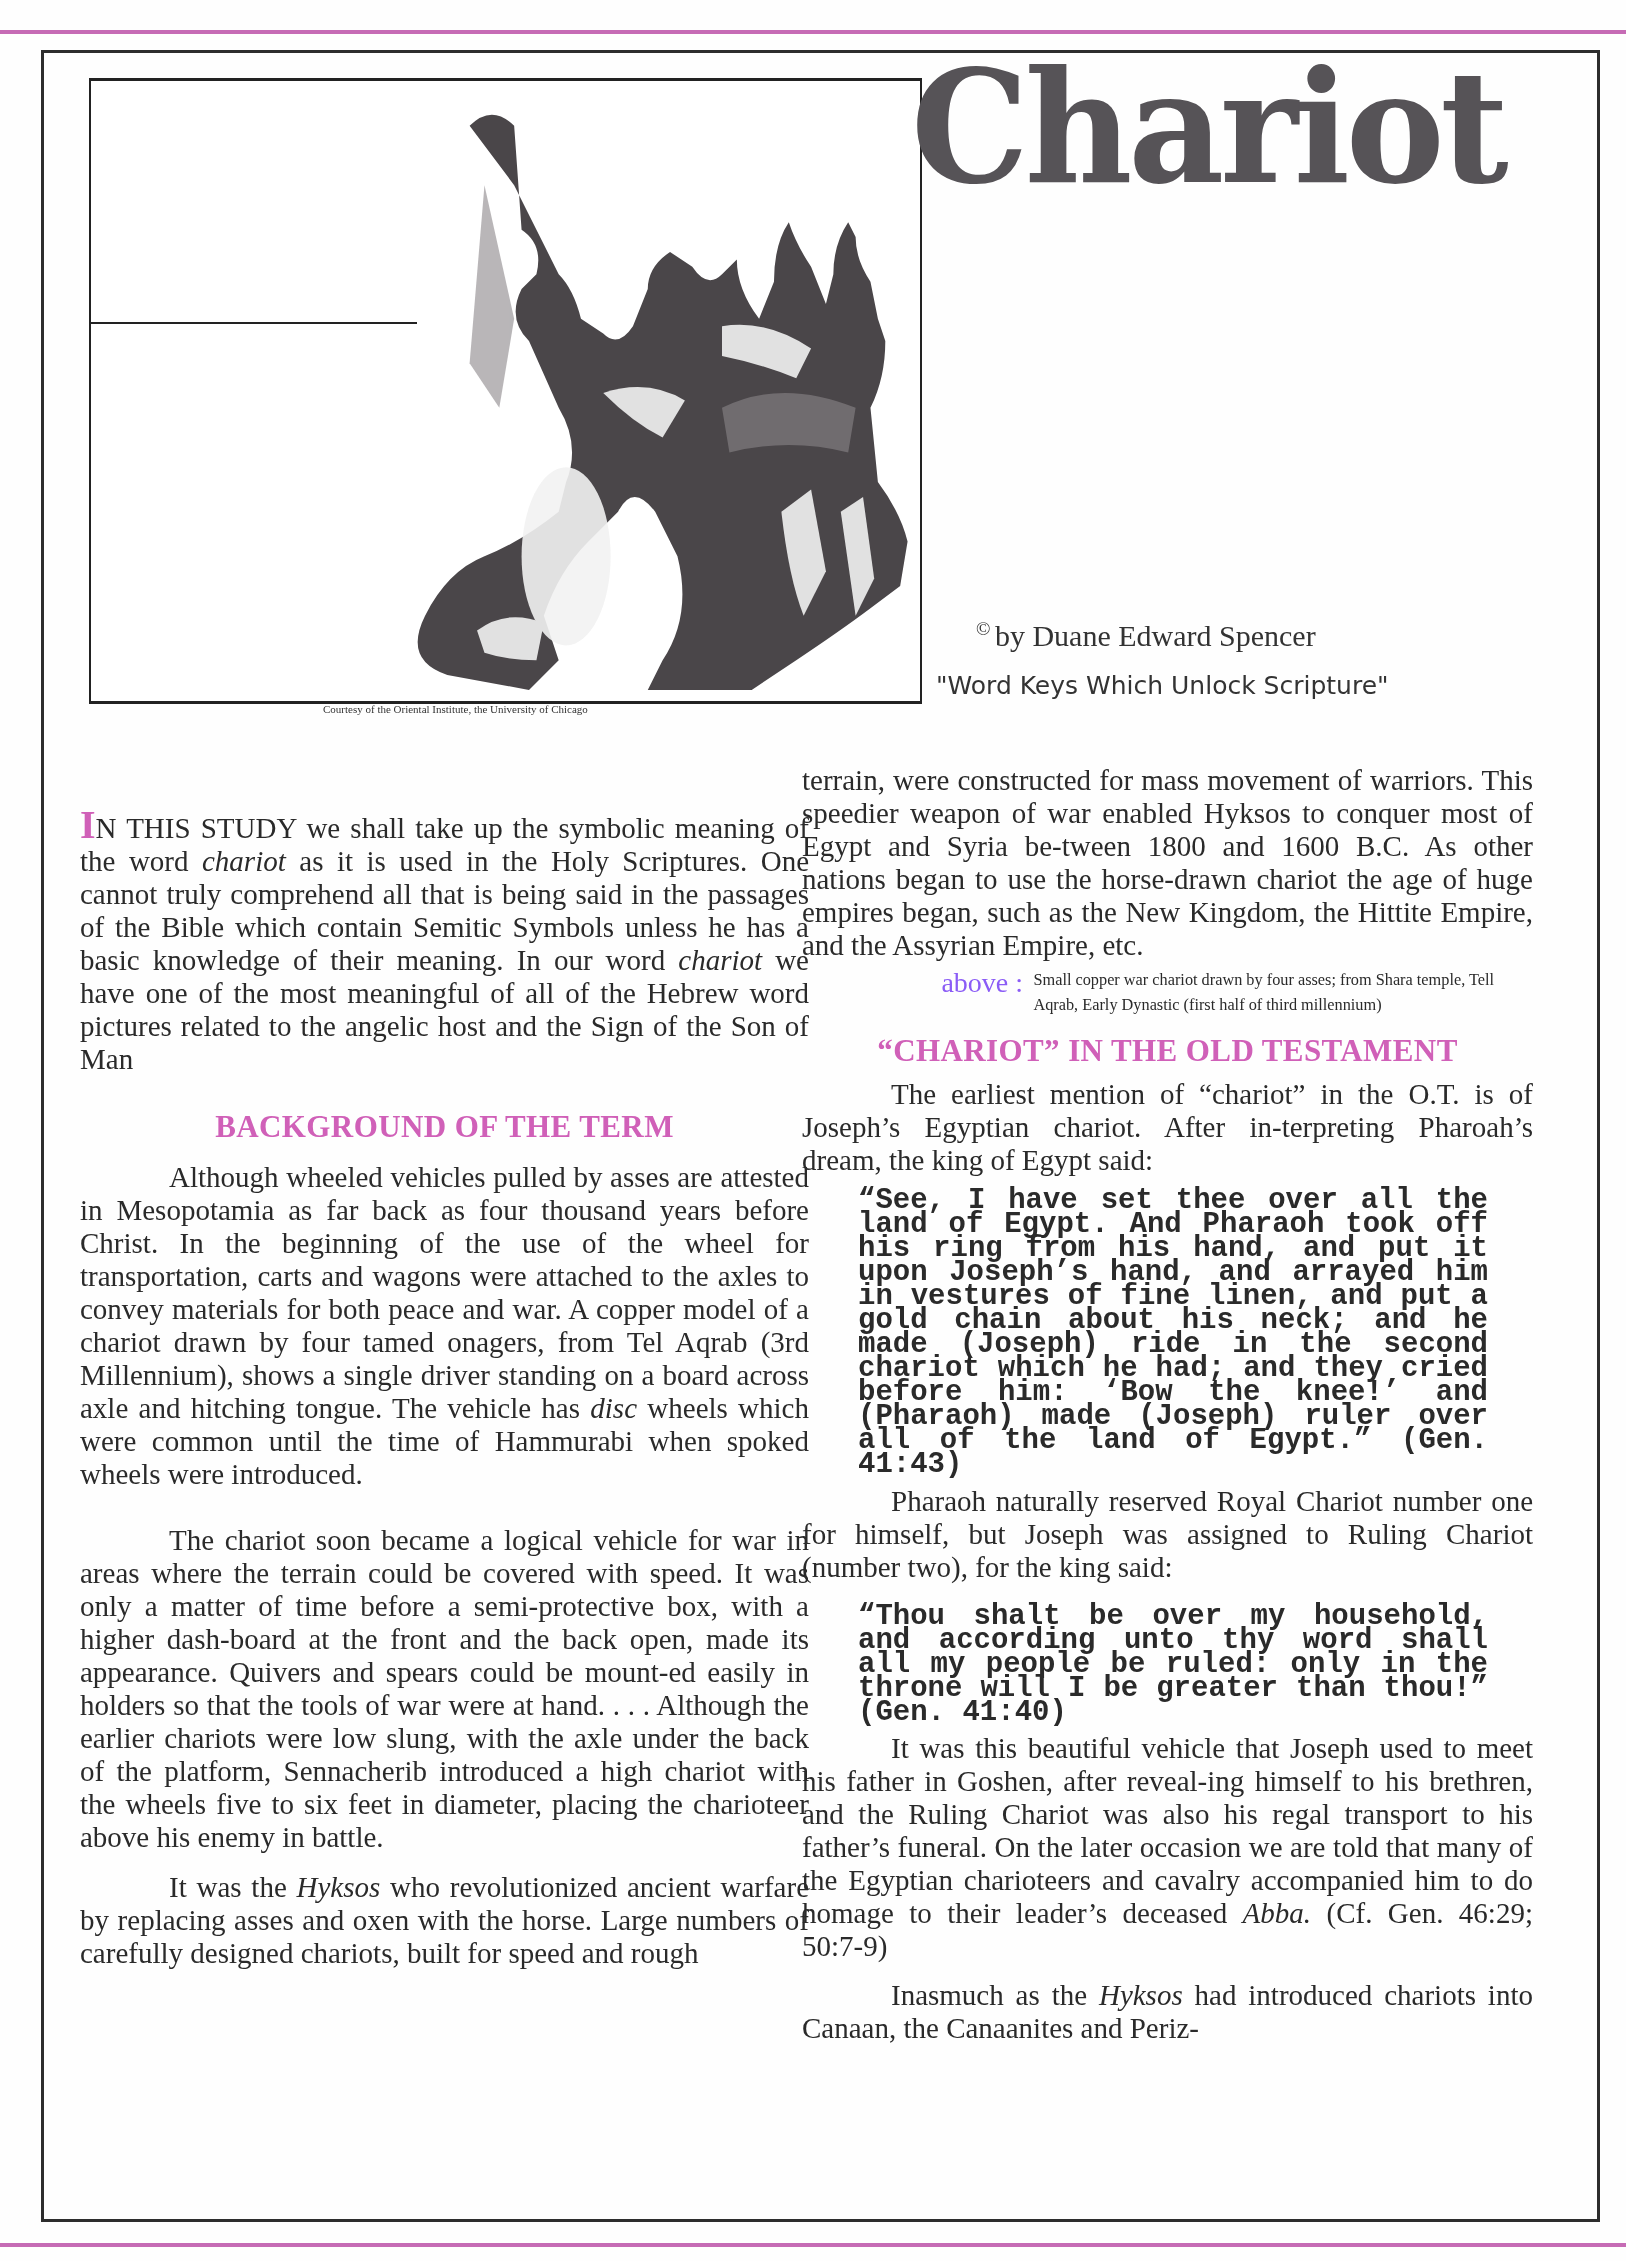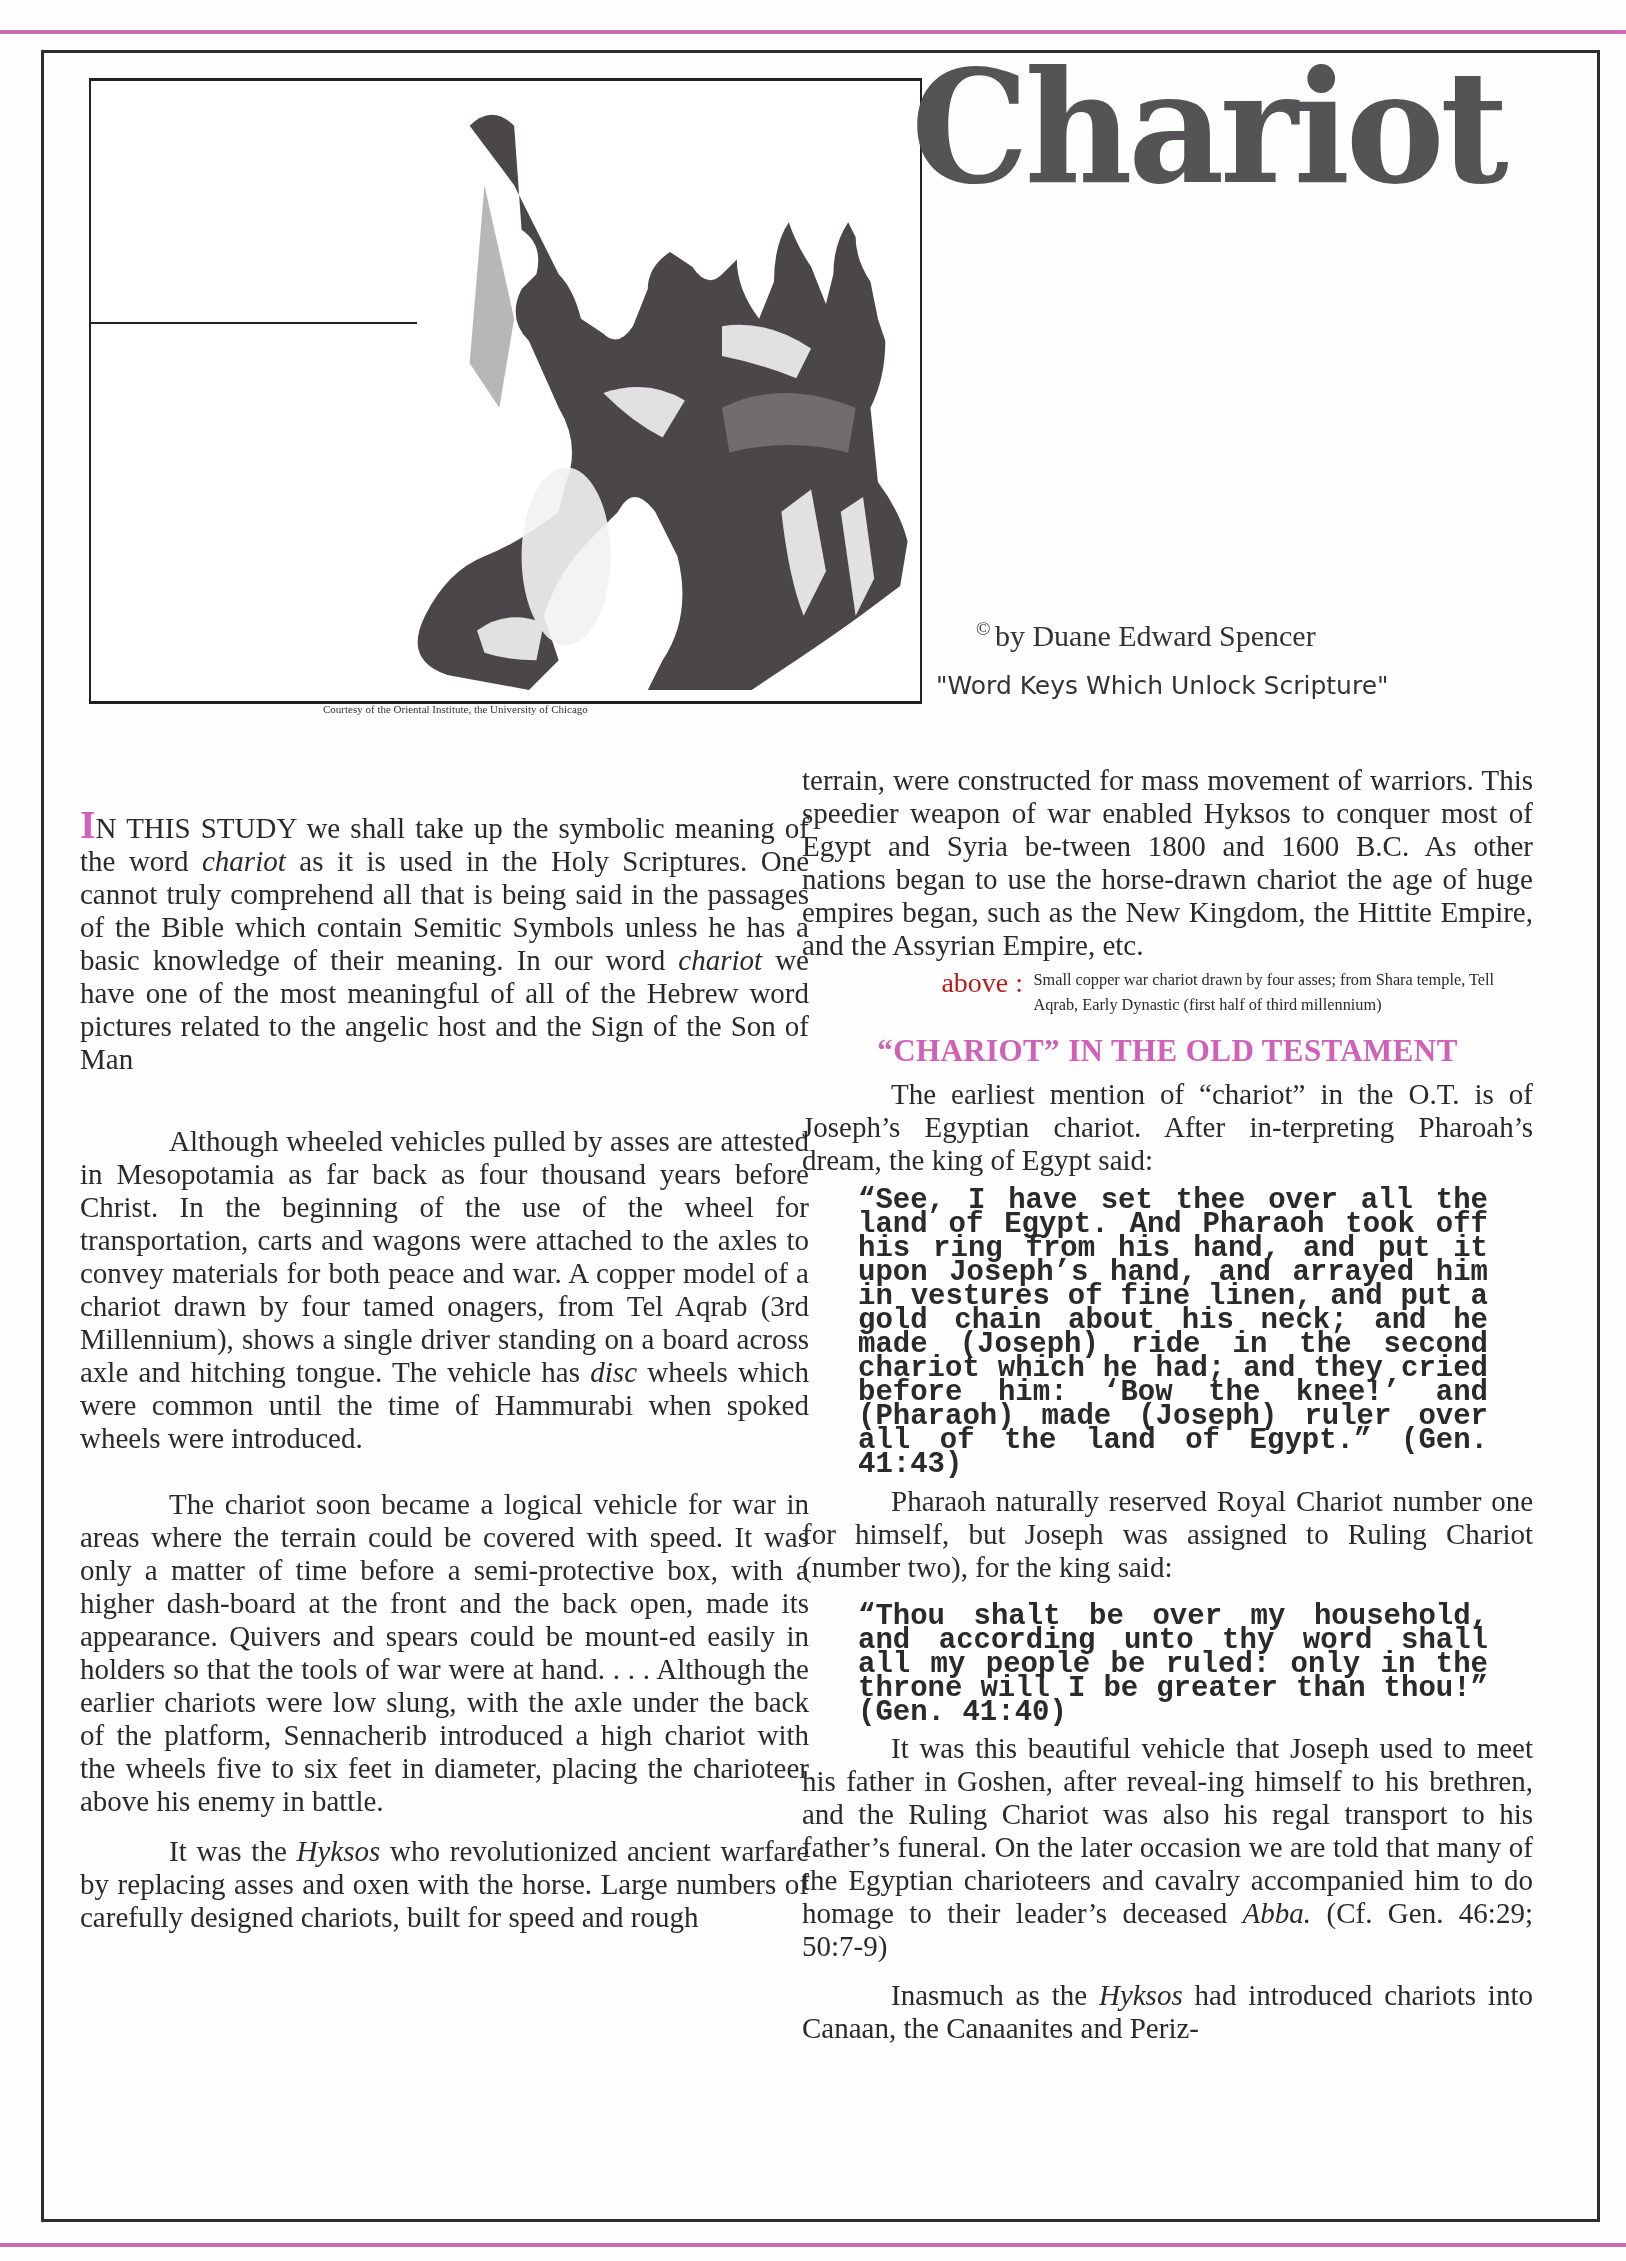--- a/index.html
+++ b/index.html
@@ -21,21 +21,21 @@
 
   .col { position:absolute; font-family:"Liberation Serif", serif; font-size:29px; line-height:33px; text-align:justify; color:#2a2a2a; }
   .col p { margin:0; }
   .indent { text-indent:89px; }
   .left-col { left:80px; top:766px; width:729px;margin-top:44px; }
   .right-col { left:802px; top:764px; width:731px; }
   .drop { color:#d060b8; font-size:40px; line-height:30px; font-weight:bold; }
   .smallcaps { font-variant:small-caps; }
   .heading { font-family:"Liberation Serif", serif; font-weight:bold; color:#d060b8; text-align:center; font-size:31px; line-height:36px; letter-spacing:0.4px; }
   .note { display:flex; margin-top:6px; font-family:"Liberation Serif", serif; }
-  .note-label { font-size:28px; color:#b91c1c; width:223px; text-align:right; padding-right:10.4px; line-height:30px; }
+  .note-label { font-size:28px; color:#8b5cf6; width:223px; text-align:right; padding-right:10.4px; line-height:30px; }
   .note-text { font-size:16.3px; line-height:24.5px; text-align:left; width:504px; }
   .quote { font-family:Liberation Mono, monospace; font-weight:bold; font-size:29px; line-height:24px; margin:12px 45px 7.4px 56px; text-align:justify; }
   .gap { height:33px; }
   .gap-s { height:16.3px; }
 </style>
 </head>
 <body>
 
 <div class="pink-rule" style="top:30px;"></div>
 <div class="pink-rule" style="top:2243px;"></div>
@@ -64,20 +64,21 @@
 </div>
 <div class="caption">Courtesy of the Oriental Institute, the University of Chicago</div>
 
 <div class="title">Chariot</div>
 <div class="byline"><span class="copy">©</span><span>by Duane Edward Spencer</span></div>
 <div class="subline">"Word Keys Which Unlock Scripture"</div>
 
 <div class="col left-col">
   <p><span class="drop">I</span><span>N THIS STUDY</span><span> we shall take up the symbolic meaning of the word </span><em>chariot</em><span> as it is used in the Holy Scriptures. One cannot truly comprehend all that is being said in the passages of the Bible which contain Semitic Symbols unless he has a basic knowledge of their meaning. In our word </span><em>chariot</em><span> we have one of the most meaningful of all of the Hebrew word pictures related to the angelic host and the Sign of the Son of Man</span></p>
   <div class="gap"></div>
+  <div class="heading">BACKGROUND OF THE TERM</div>
   <div class="gap-s"></div>
   <p class="indent"><span>Although wheeled vehicles pulled by asses are attested in Mesopotamia as far back as four thousand years before Christ. In the beginning of the use of the wheel for transportation, carts and wagons were attached to the axles to convey materials for both peace and war. A copper model of a chariot drawn by four tamed onagers, from Tel Aqrab (3rd Millennium), shows a single driver standing on a board across axle and hitching tongue. The vehicle has </span><em>disc</em><span> wheels which were common until the time of Hammurabi when spoked wheels were introduced.</span></p>
   <div class="gap"></div>
   <p class="indent">The chariot soon became a logical vehicle for war in areas where the terrain could be covered with speed. It was only a matter of time before a semi-protective box, with a higher dash-board at the front and the back open, made its appearance. Quivers and spears could be mount-ed easily in holders so that the tools of war were at hand. . . . Although the earlier chariots were low slung, with the axle under the back of the platform, Sennacherib introduced a high chariot with the wheels five to six feet in diameter, placing the charioteer above his enemy in battle.</p>
   <div class="gap-s"></div>
   <p class="indent"><span>It was the </span><em>Hyksos</em><span> who revolutionized ancient warfare by replacing asses and oxen with the horse. Large numbers of carefully designed chariots, built for speed and rough</span></p>
 </div>
 
 <div class="col right-col">
   <p><span>terrain, were constructed for mass movement of warriors. This speedier weapon of war enabled Hyksos to conquer most of Egypt and Syria be-tween 1800 and 1600 </span><span class="smallcaps">B.C.</span><span> As other nations began to use the horse-drawn chariot the age of huge empires began, such as the New Kingdom, the Hittite Empire, and the Assyrian Empire, etc.</span></p>

